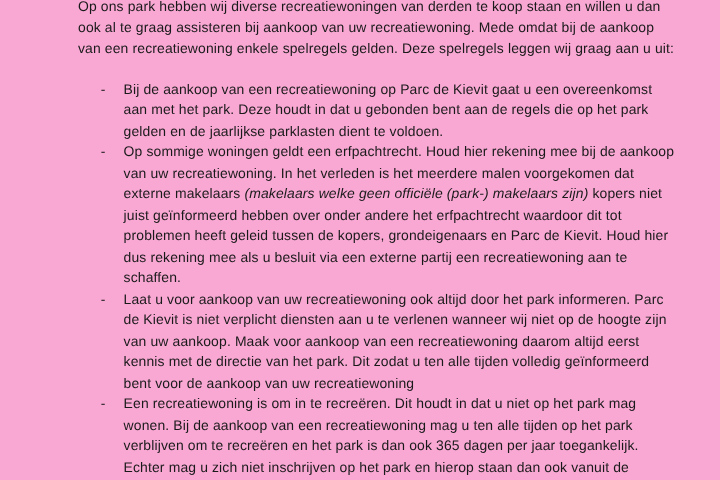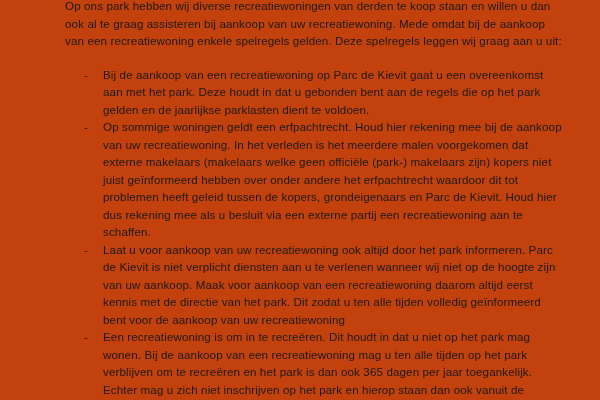--- a/index.html
+++ b/index.html
@@ -13,21 +13,21 @@
     overflow: hidden;
     font-family: "Liberation Sans", sans-serif;
     color: #1a1a1a;
     -webkit-font-smoothing: antialiased;
   }
 
   #page {
     position: relative;
     width: 600px;
     height: 400px;
-    background: #c2410c;
+    background: #f9a8d4;
     overflow: hidden;
   }
 
   
   #doc-body {
     position: absolute;
     left: 0;
     top: -3px;
     width: 600px;
   }
@@ -66,20 +66,21 @@
     position: absolute;
     left: 84px;
     top: 0;
     width: 12px;
     font-size: 11.6px;
     line-height: 17.5px;
     color: #1a1a1a;
   }
 
   .italic-note {
+    font-style: italic;
   }
 </style>
 </head>
 <body>
 
 <div id="page">
   <div id="doc-body">
 
     <p class="para para-intro">Op ons park hebben wij diverse recreatiewoningen van derden te koop staan en willen u dan ook al te graag assisteren bij aankoop van uw recreatiewoning. Mede omdat bij de aankoop van een recreatiewoning enkele spelregels gelden. Deze spelregels leggen wij graag aan u uit:</p>
 

